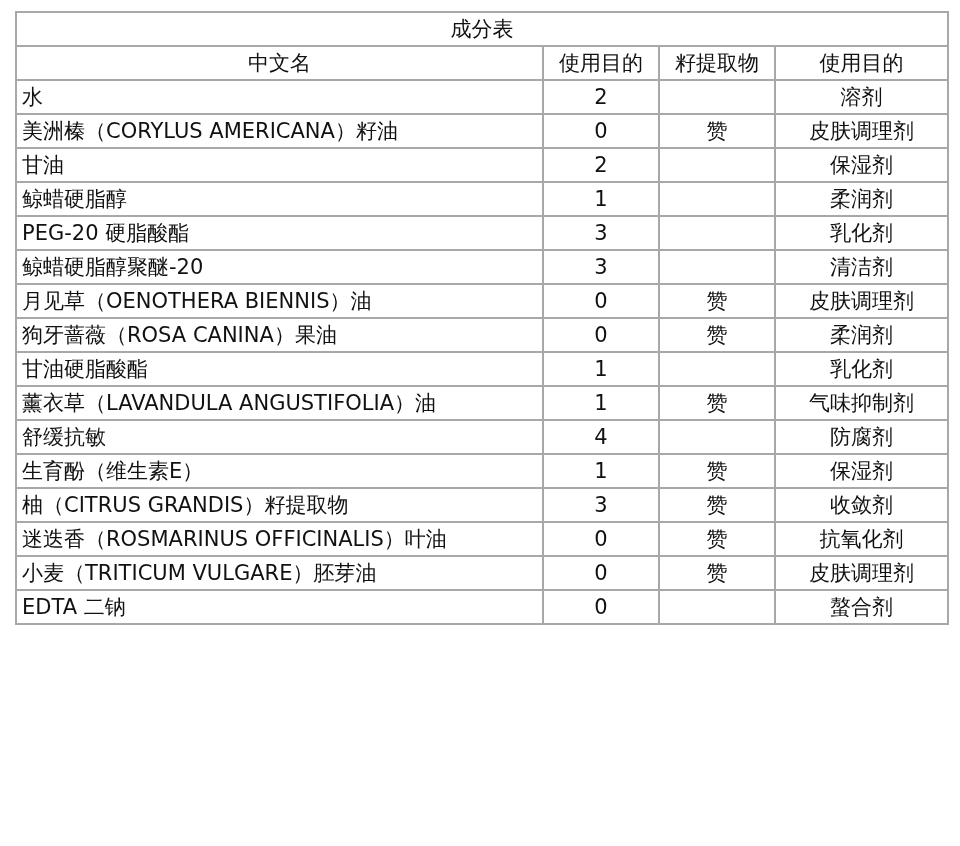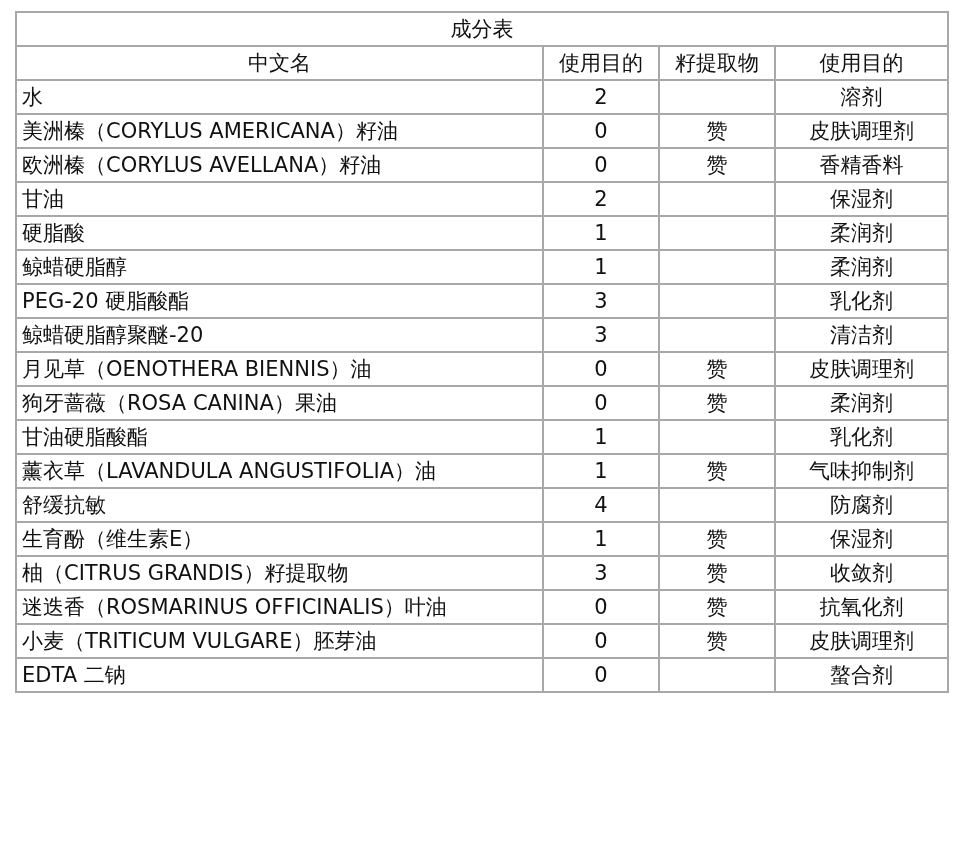--- a/index.html
+++ b/index.html
@@ -39,36 +39,24 @@
         <td class="c"></td>
         <td class="c">溶剂</td>
       </tr>
       <tr>
         <td class="l">美洲榛（CORYLUS AMERICANA）籽油</td>
         <td class="c">0</td>
         <td class="c">赞</td>
         <td class="c">皮肤调理剂</td>
       </tr>
       <tr>
-        <td class="l">欧洲榛（CORYLUS AVELLANA）籽油</td>
-        <td class="c">0</td>
-        <td class="c">赞</td>
-        <td class="c">香精香料</td>
-      </tr>
-      <tr>
         <td class="l">甘油</td>
         <td class="c">2</td>
         <td class="c"></td>
         <td class="c">保湿剂</td>
-      </tr>
-      <tr>
-        <td class="l">硬脂酸</td>
-        <td class="c">1</td>
-        <td class="c"></td>
-        <td class="c">柔润剂</td>
       </tr>
       <tr>
         <td class="l">鲸蜡硬脂醇</td>
         <td class="c">1</td>
         <td class="c"></td>
         <td class="c">柔润剂</td>
       </tr>
       <tr>
         <td class="l">PEG-20 硬脂酸酯</td>
         <td class="c">3</td>

